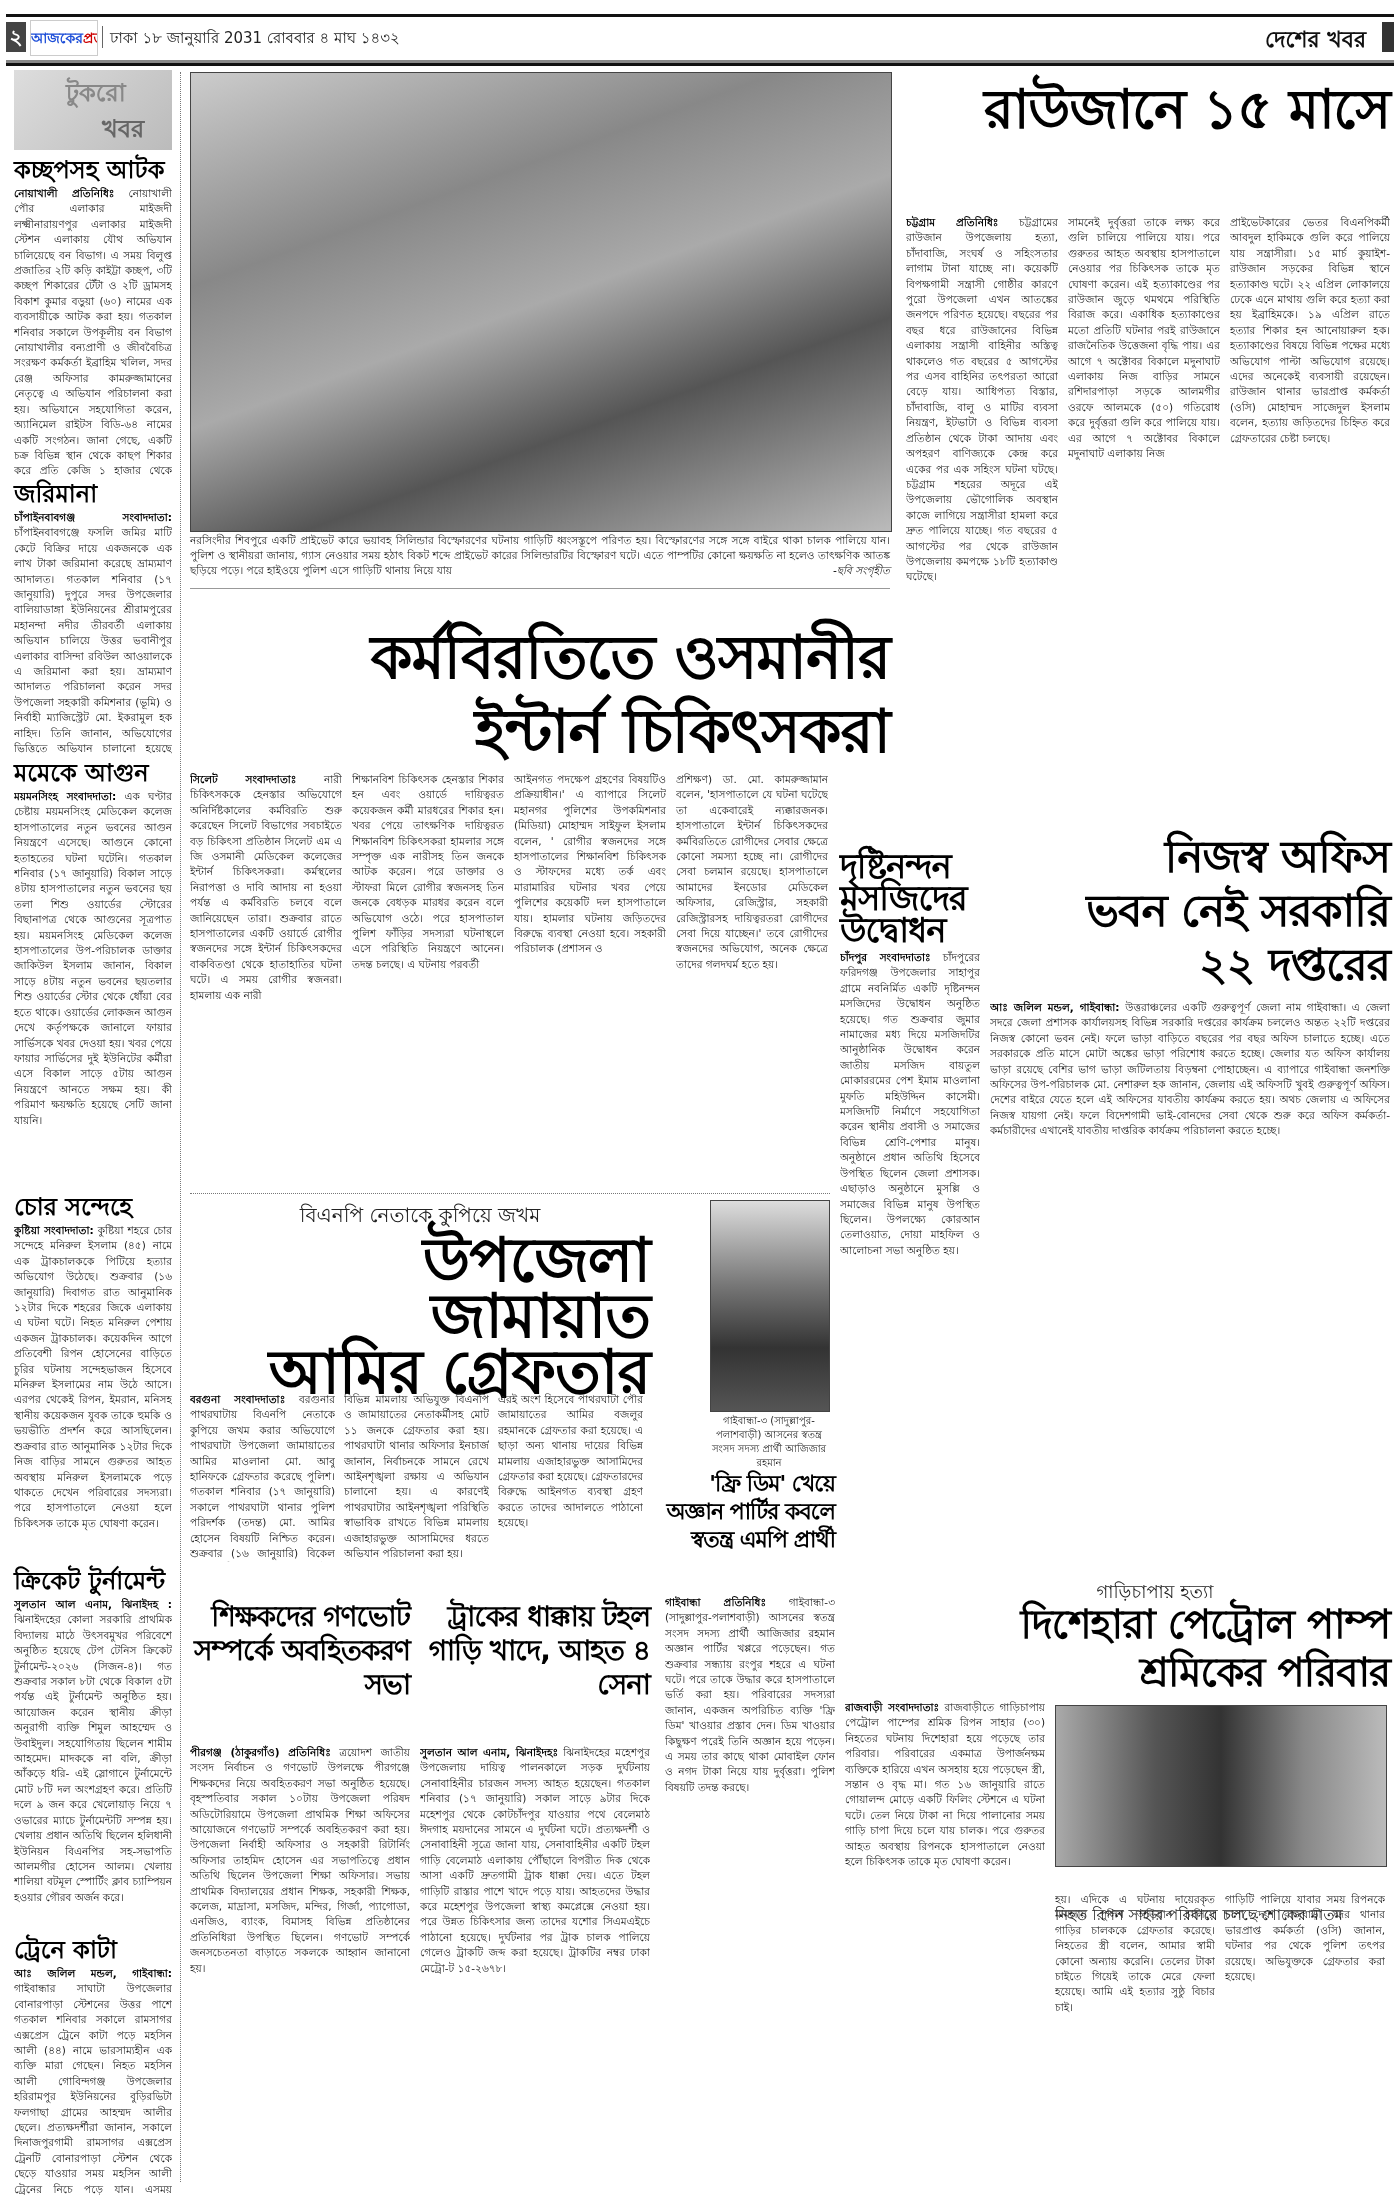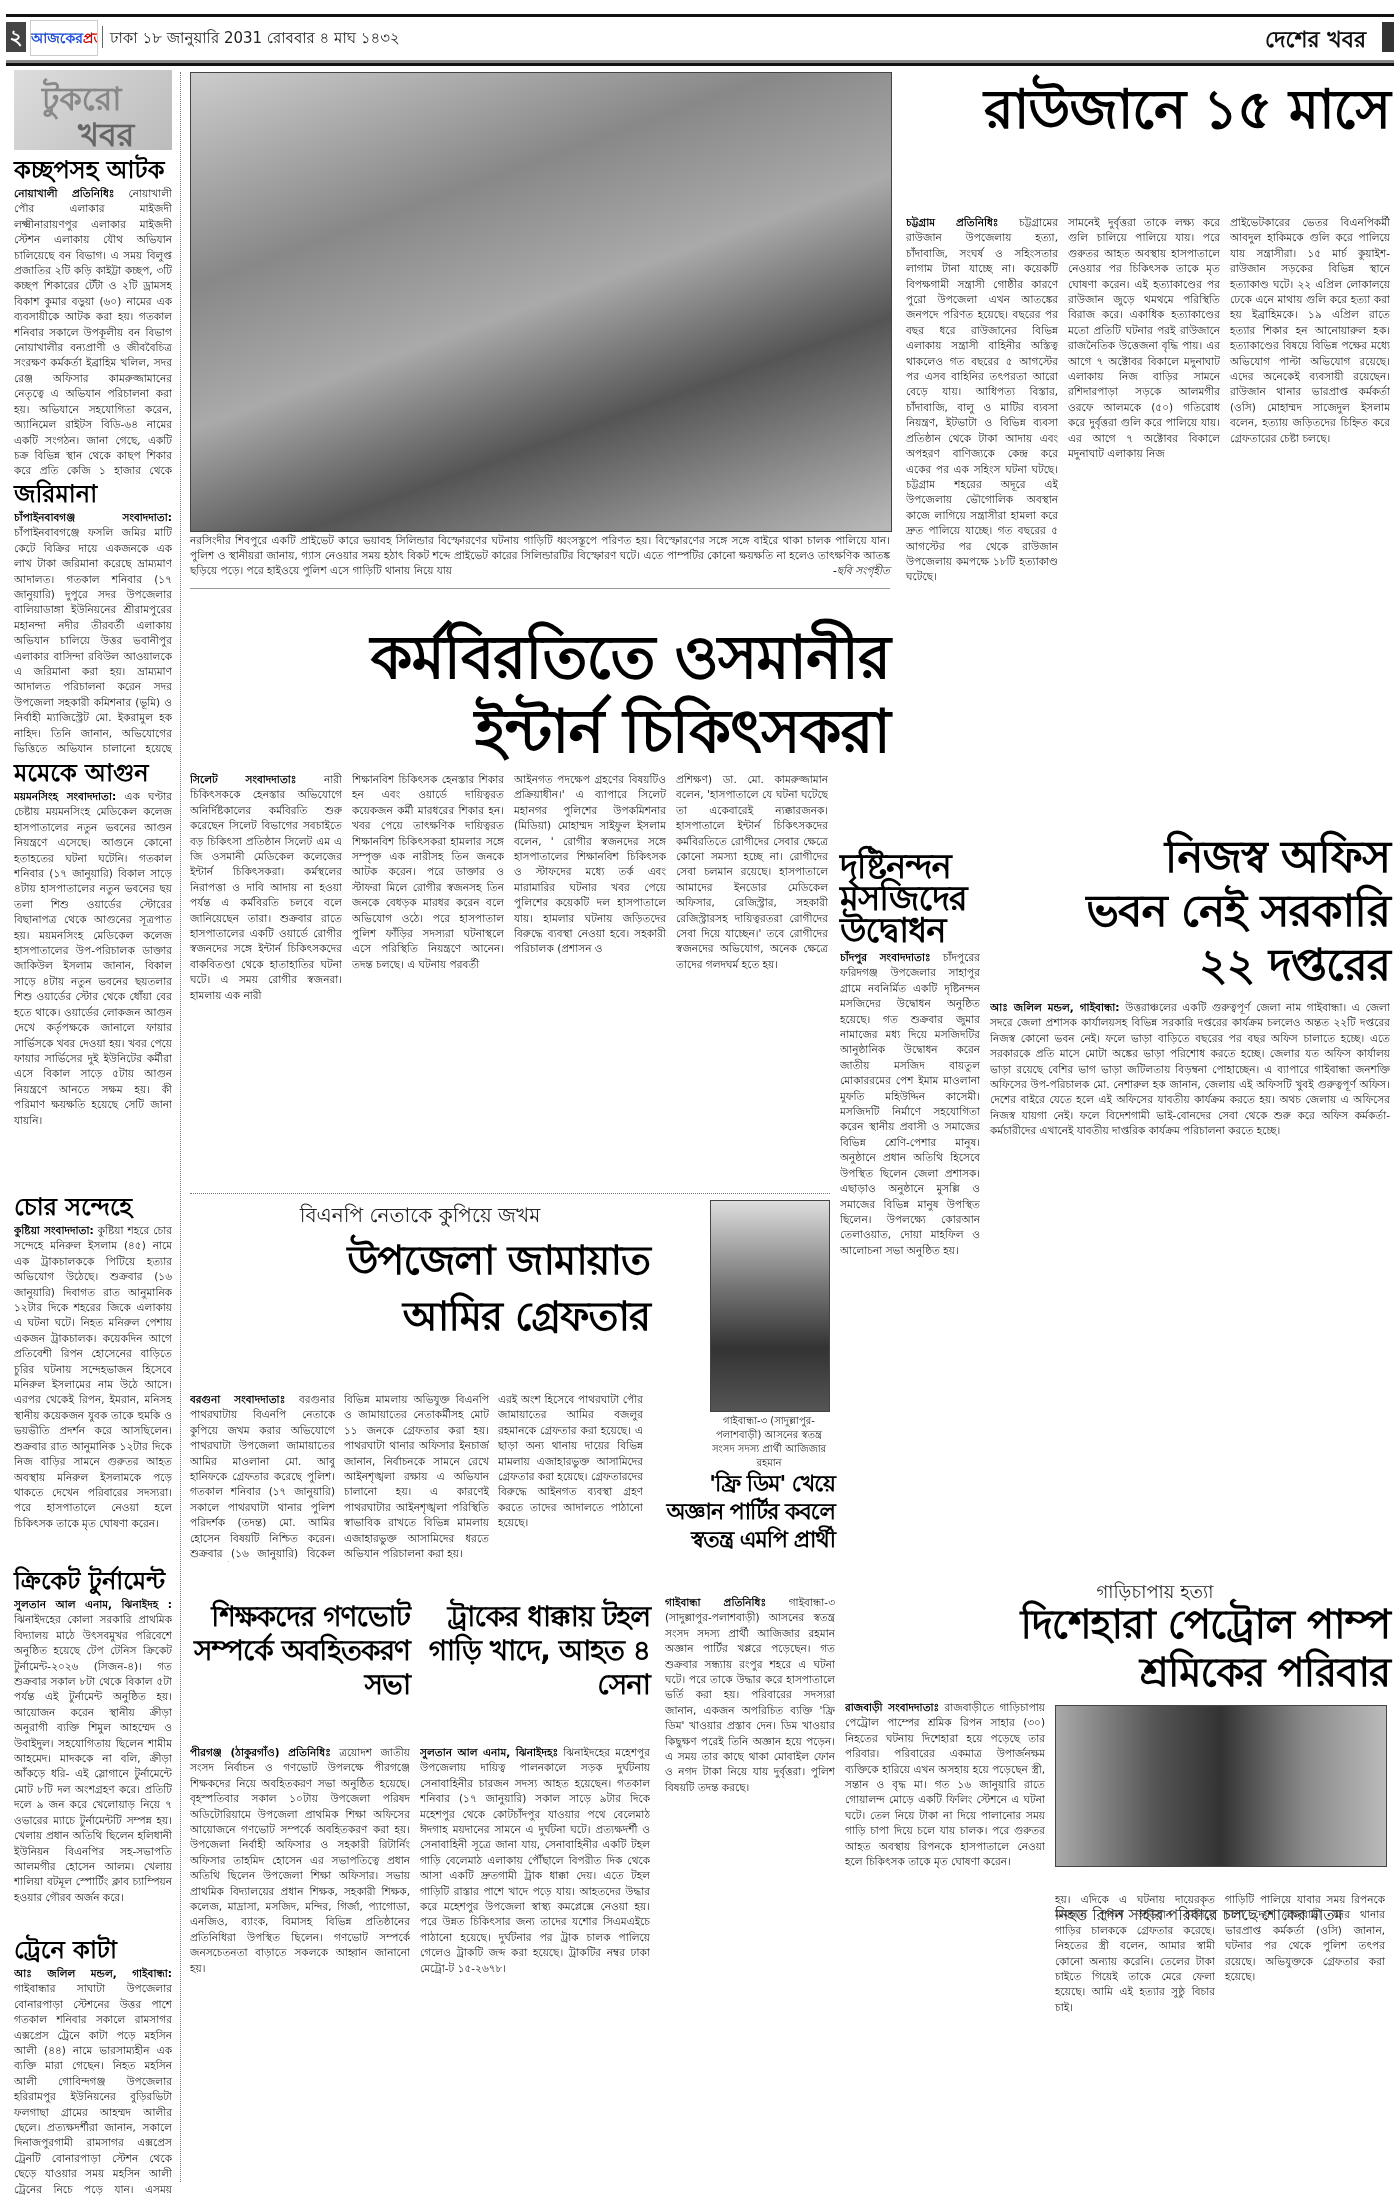--- a/index.html
+++ b/index.html
@@ -17,21 +17,21 @@
   .logo .l2{color:#c00;}
   .sep{position:absolute;left:96px;top:8px;width:1px;height:22px;background:#666;}
   .dateline{position:absolute;left:104px;top:8px;font-size:15px;color:#222;}
   .section{position:absolute;right:28px;top:4px;font-size:22px;font-weight:bold;color:#111;}
   .section-mark{position:absolute;right:0;top:4px;width:12px;height:30px;background:#333;}
   .botline{position:absolute;left:6px;right:6px;top:60px;height:6px;background:linear-gradient(#888 0 50%,#111 50% 100%);}
   
   .leftcol{position:absolute;left:14px;top:70px;width:158px;}
   .vrule{position:absolute;left:180px;top:72px;width:0;height:2110px;border-left:1px dotted #777;}
   .tukro{width:158px;height:80px;background:linear-gradient(135deg,#ddd,#bbb);position:relative;margin-bottom:6px;}
-  .tukro span{position:absolute;font-size:32px;font-weight:bold;color:#888;}
+  .tukro span{position:absolute;font-size:24px;font-weight:bold;color:#888;margin-left:24px;}
   .brief-h{font-size:24px;font-weight:bold;line-height:28px;margin:4px 0 2px;color:#000;}
   
   .photo{background:linear-gradient(160deg,#ccc 0%,#888 30%,#aaa 50%,#555 70%,#bbb 100%);border:1px solid #444;}
   .caption{font-size:10.5px;line-height:15px;color:#222;text-align:justify;}
   .hl{font-weight:bold;color:#000;text-align:right;letter-spacing:-1px;}
   .hrule{position:absolute;height:0;border-top:1px solid #999;}
   .dot-rule{position:absolute;height:0;border-top:1px dotted #777;}
 </style>
 </head>
 <body>
@@ -110,21 +110,21 @@
 <div class="abs hl" style="left:990px;top:830px;width:400px;font-size:44px;line-height:54px;">
   <div>নিজস্ব অফিস</div>
   <div>ভবন নেই সরকারি</div>
   <div>২২ দপ্তরের</div>
 </div>
 <div class="col txt" style="left:990px;top:1000px;width:400px;height:570px;"><b>আঃ জলিল মন্ডল, গাইবান্ধা:</b> <span>উত্তরাঞ্চলের একটি গুরুত্বপূর্ণ জেলা নাম গাইবান্ধা। এ জেলা সদরে জেলা প্রশাসক কার্যালয়সহ বিভিন্ন সরকারি দপ্তরের কার্যক্রম চললেও অন্তত ২২টি দপ্তরের নিজস্ব কোনো ভবন নেই। ফলে ভাড়া বাড়িতে বছরের পর বছর অফিস চালাতে হচ্ছে। এতে সরকারকে প্রতি মাসে মোটা অঙ্কের ভাড়া পরিশোধ করতে হচ্ছে। জেলার যত অফিস কার্যালয় ভাড়া রয়েছে বেশির ভাগ ভাড়া জটিলতায় বিড়ম্বনা পোহাচ্ছেন। এ ব্যাপারে গাইবান্ধা জনশক্তি অফিসের উপ-পরিচালক মো. নেশারুল হক জানান, জেলায় এই অফিসটি খুবই গুরুত্বপূর্ণ অফিস। দেশের বাইরে যেতে হলে এই অফিসের যাবতীয় কার্যক্রম করতে হয়। অথচ জেলায় এ অফিসের নিজস্ব যায়গা নেই। ফলে বিদেশগামী ভাই-বোনদের সেবা থেকে শুরু করে অফিস কর্মকর্তা-কর্মচারীদের এখানেই যাবতীয় দাপ্তরিক কার্যক্রম পরিচালনা করতে হচ্ছে।</span></div>
 
 <div class="dot-rule" style="left:190px;top:1193px;width:640px;"></div>
 
 <div class="abs" style="left:190px;top:1200px;width:460px;text-align:center;font-size:20px;color:#222;">বিএনপি নেতাকে কুপিয়ে জখম</div>
-<div class="abs hl" style="left:190px;top:1232px;width:460px;font-size:40px;line-height:56px;">
+<div class="abs hl" style="left:190px;top:1232px;width:460px;font-size:61px;line-height:56px;">
   <div>উপজেলা জামায়াত</div>
   <div>আমির গ্রেফতার</div>
 </div>
 <div class="col txt" style="left:190px;top:1392px;width:145px;height:170px;"><b>বরগুনা সংবাদদাতাঃ</b> <span>বরগুনার পাথরঘাটায় বিএনপি নেতাকে কুপিয়ে জখম করার অভিযোগে পাথরঘাটা উপজেলা জামায়াতের আমির মাওলানা মো. আবু হানিফকে গ্রেফতার করেছে পুলিশ। গতকাল শনিবার (১৭ জানুয়ারি) সকালে পাথরঘাটা থানার পুলিশ পরিদর্শক (তদন্ত) মো. আমির হোসেন বিষয়টি নিশ্চিত করেন। শুক্রবার (১৬ জানুয়ারি) বিকেল থেকে গভীর রাত পর্যন্ত পাথরঘাটার বিভিন্ন এলাকায় অভিযান চালিয়ে</span></div>
 <div class="col txt" style="left:344px;top:1392px;width:145px;height:170px;">বিভিন্ন মামলায় অভিযুক্ত বিএনপি ও জামায়াতের নেতাকর্মীসহ মোট ১১ জনকে গ্রেফতার করা হয়। পাথরঘাটা থানার অফিসার ইনচার্জ জানান, নির্বাচনকে সামনে রেখে আইনশৃঙ্খলা রক্ষায় এ অভিযান চালানো হয়। এ কারণেই পাথরঘাটার আইনশৃঙ্খলা পরিস্থিতি স্বাভাবিক রাখতে বিভিন্ন মামলায় এজাহারভুক্ত আসামিদের ধরতে অভিযান পরিচালনা করা হয়।</div>
 <div class="col txt" style="left:498px;top:1392px;width:145px;height:170px;">এরই অংশ হিসেবে পাথরঘাটা পৌর জামায়াতের আমির বজলুর রহমানকে গ্রেফতার করা হয়েছে। এ ছাড়া অন্য থানায় দায়ের বিভিন্ন মামলায় এজাহারভুক্ত আসামিদের গ্রেফতার করা হয়েছে। গ্রেফতারদের বিরুদ্ধে আইনগত ব্যবস্থা গ্রহণ করতে তাদের আদালতে পাঠানো হয়েছে।</div>
 
 <div class="abs photo" style="left:710px;top:1200px;width:118px;height:210px;background:linear-gradient(180deg,#ddd 0%,#777 40%,#333 70%,#555 100%);"></div>
 <div class="abs caption" style="left:710px;top:1414px;width:118px;font-size:10px;line-height:14px;text-align:center;">গাইবান্ধা-৩ (সাদুল্লাপুর-পলাশবাড়ী) আসনের স্বতন্ত্র সংসদ সদস্য প্রার্থী আজিজার রহমান</div>
 <div class="abs hl" style="left:665px;top:1470px;width:170px;font-size:22px;line-height:28px;">'ফ্রি ডিম' খেয়ে অজ্ঞান পার্টির কবলে স্বতন্ত্র এমপি প্রার্থী</div>

